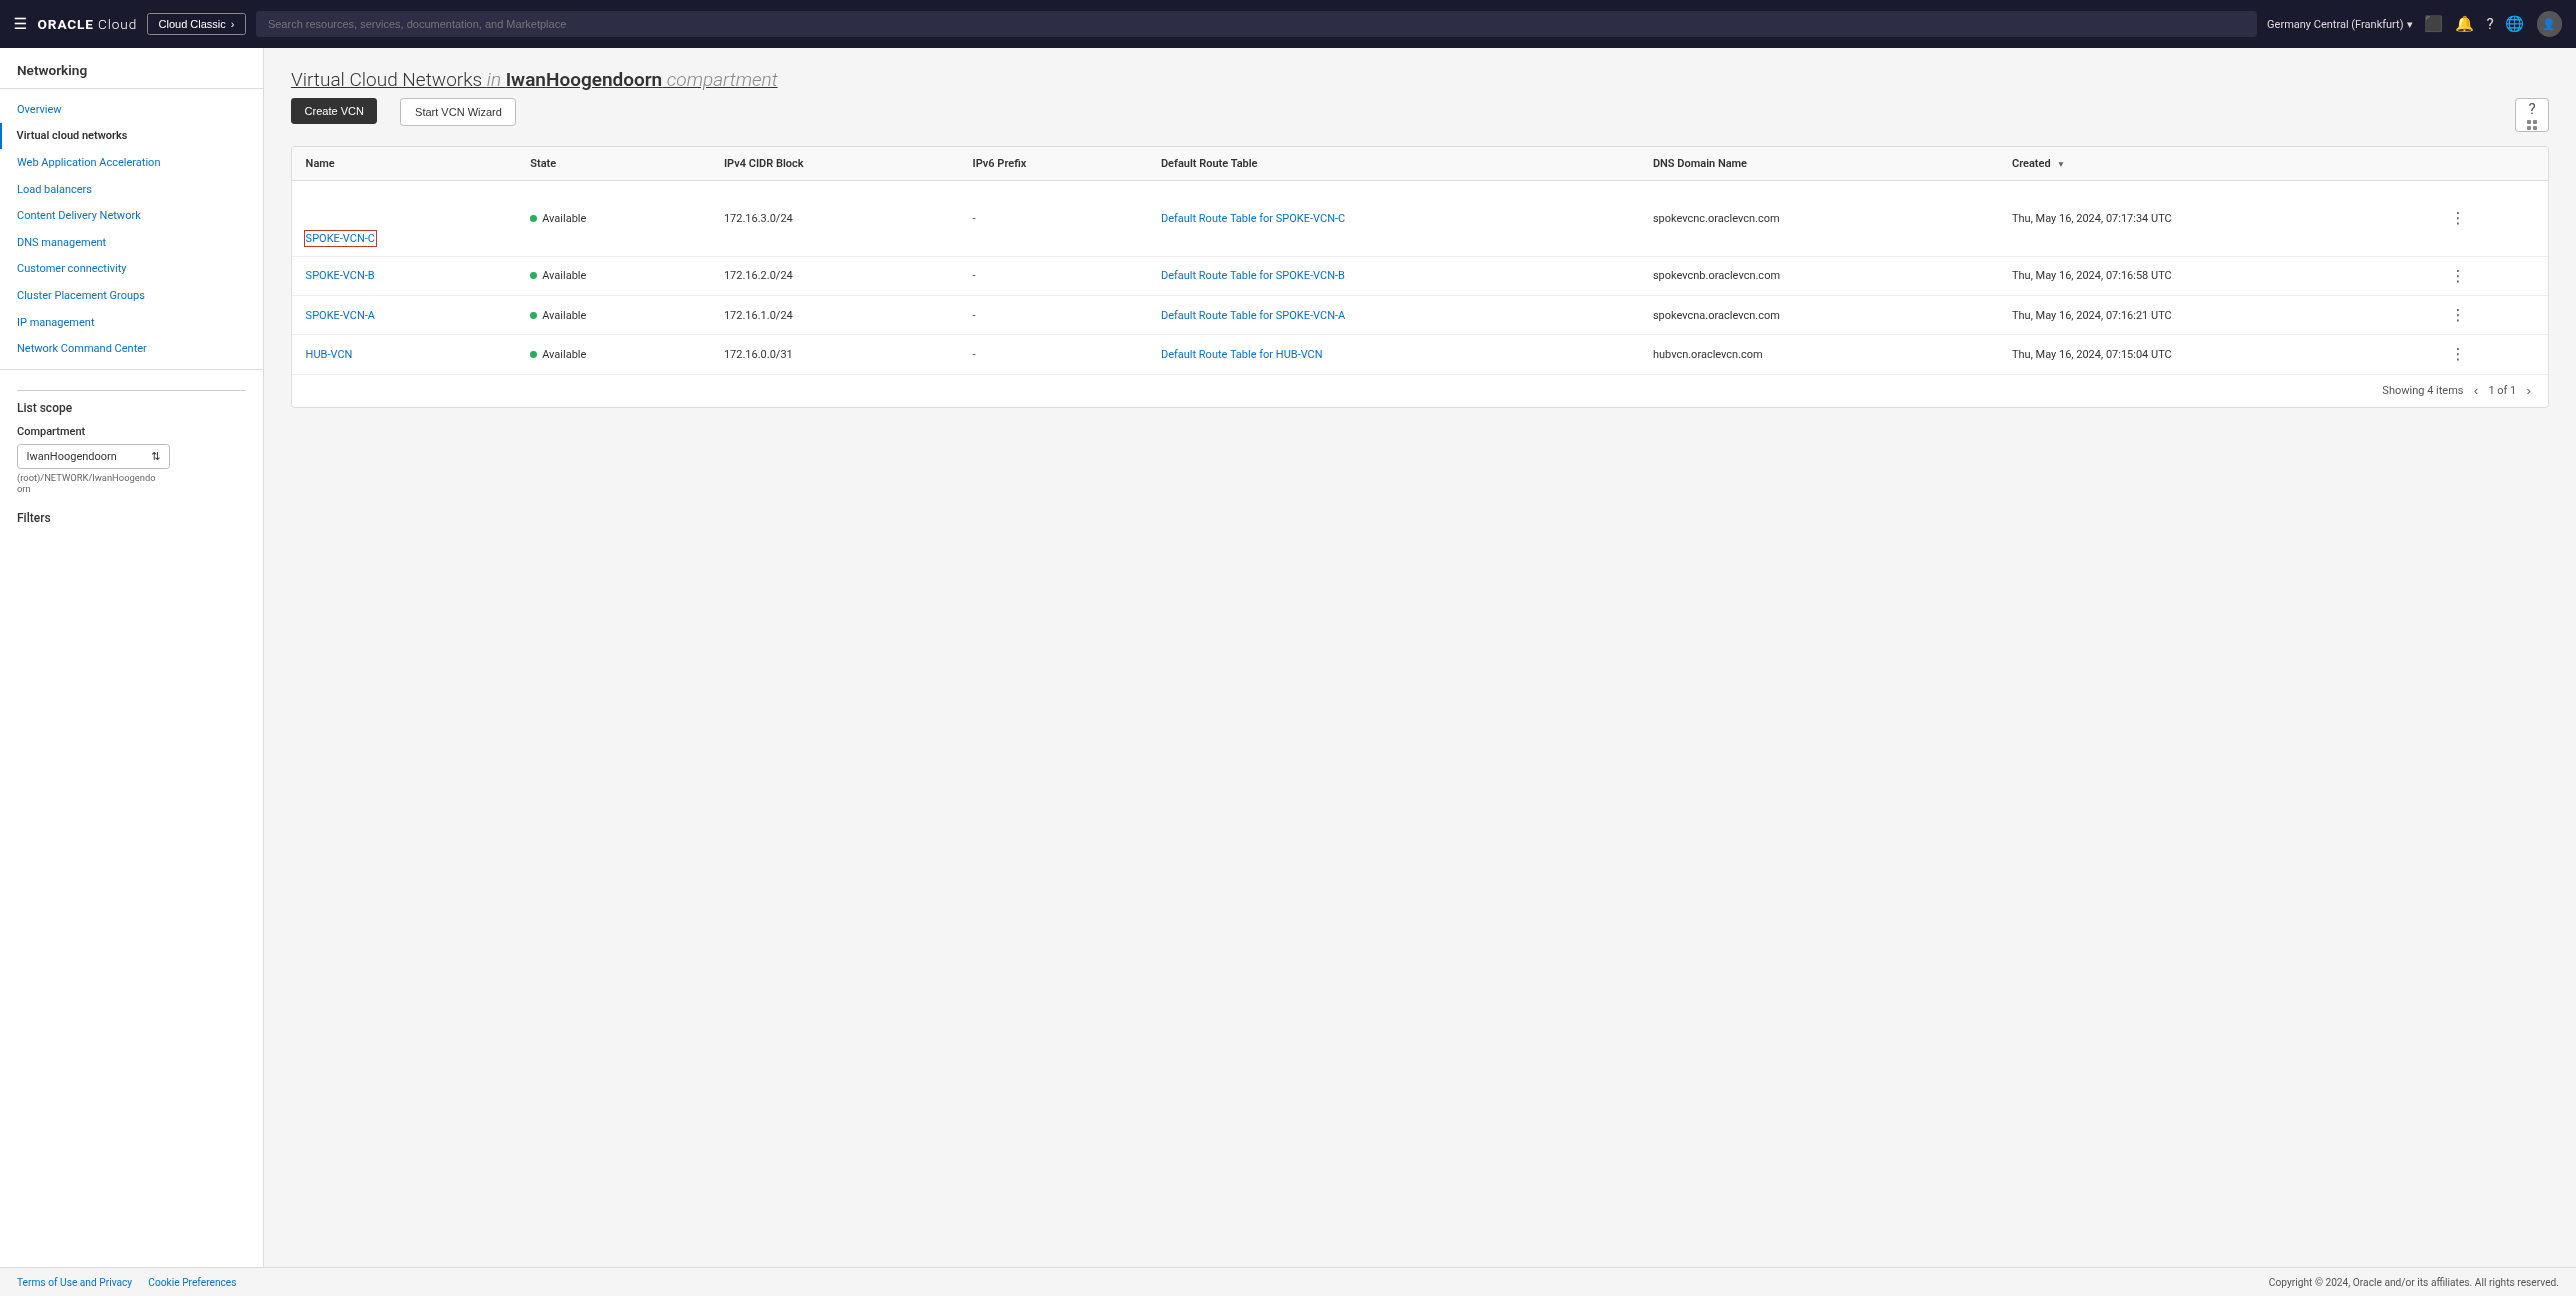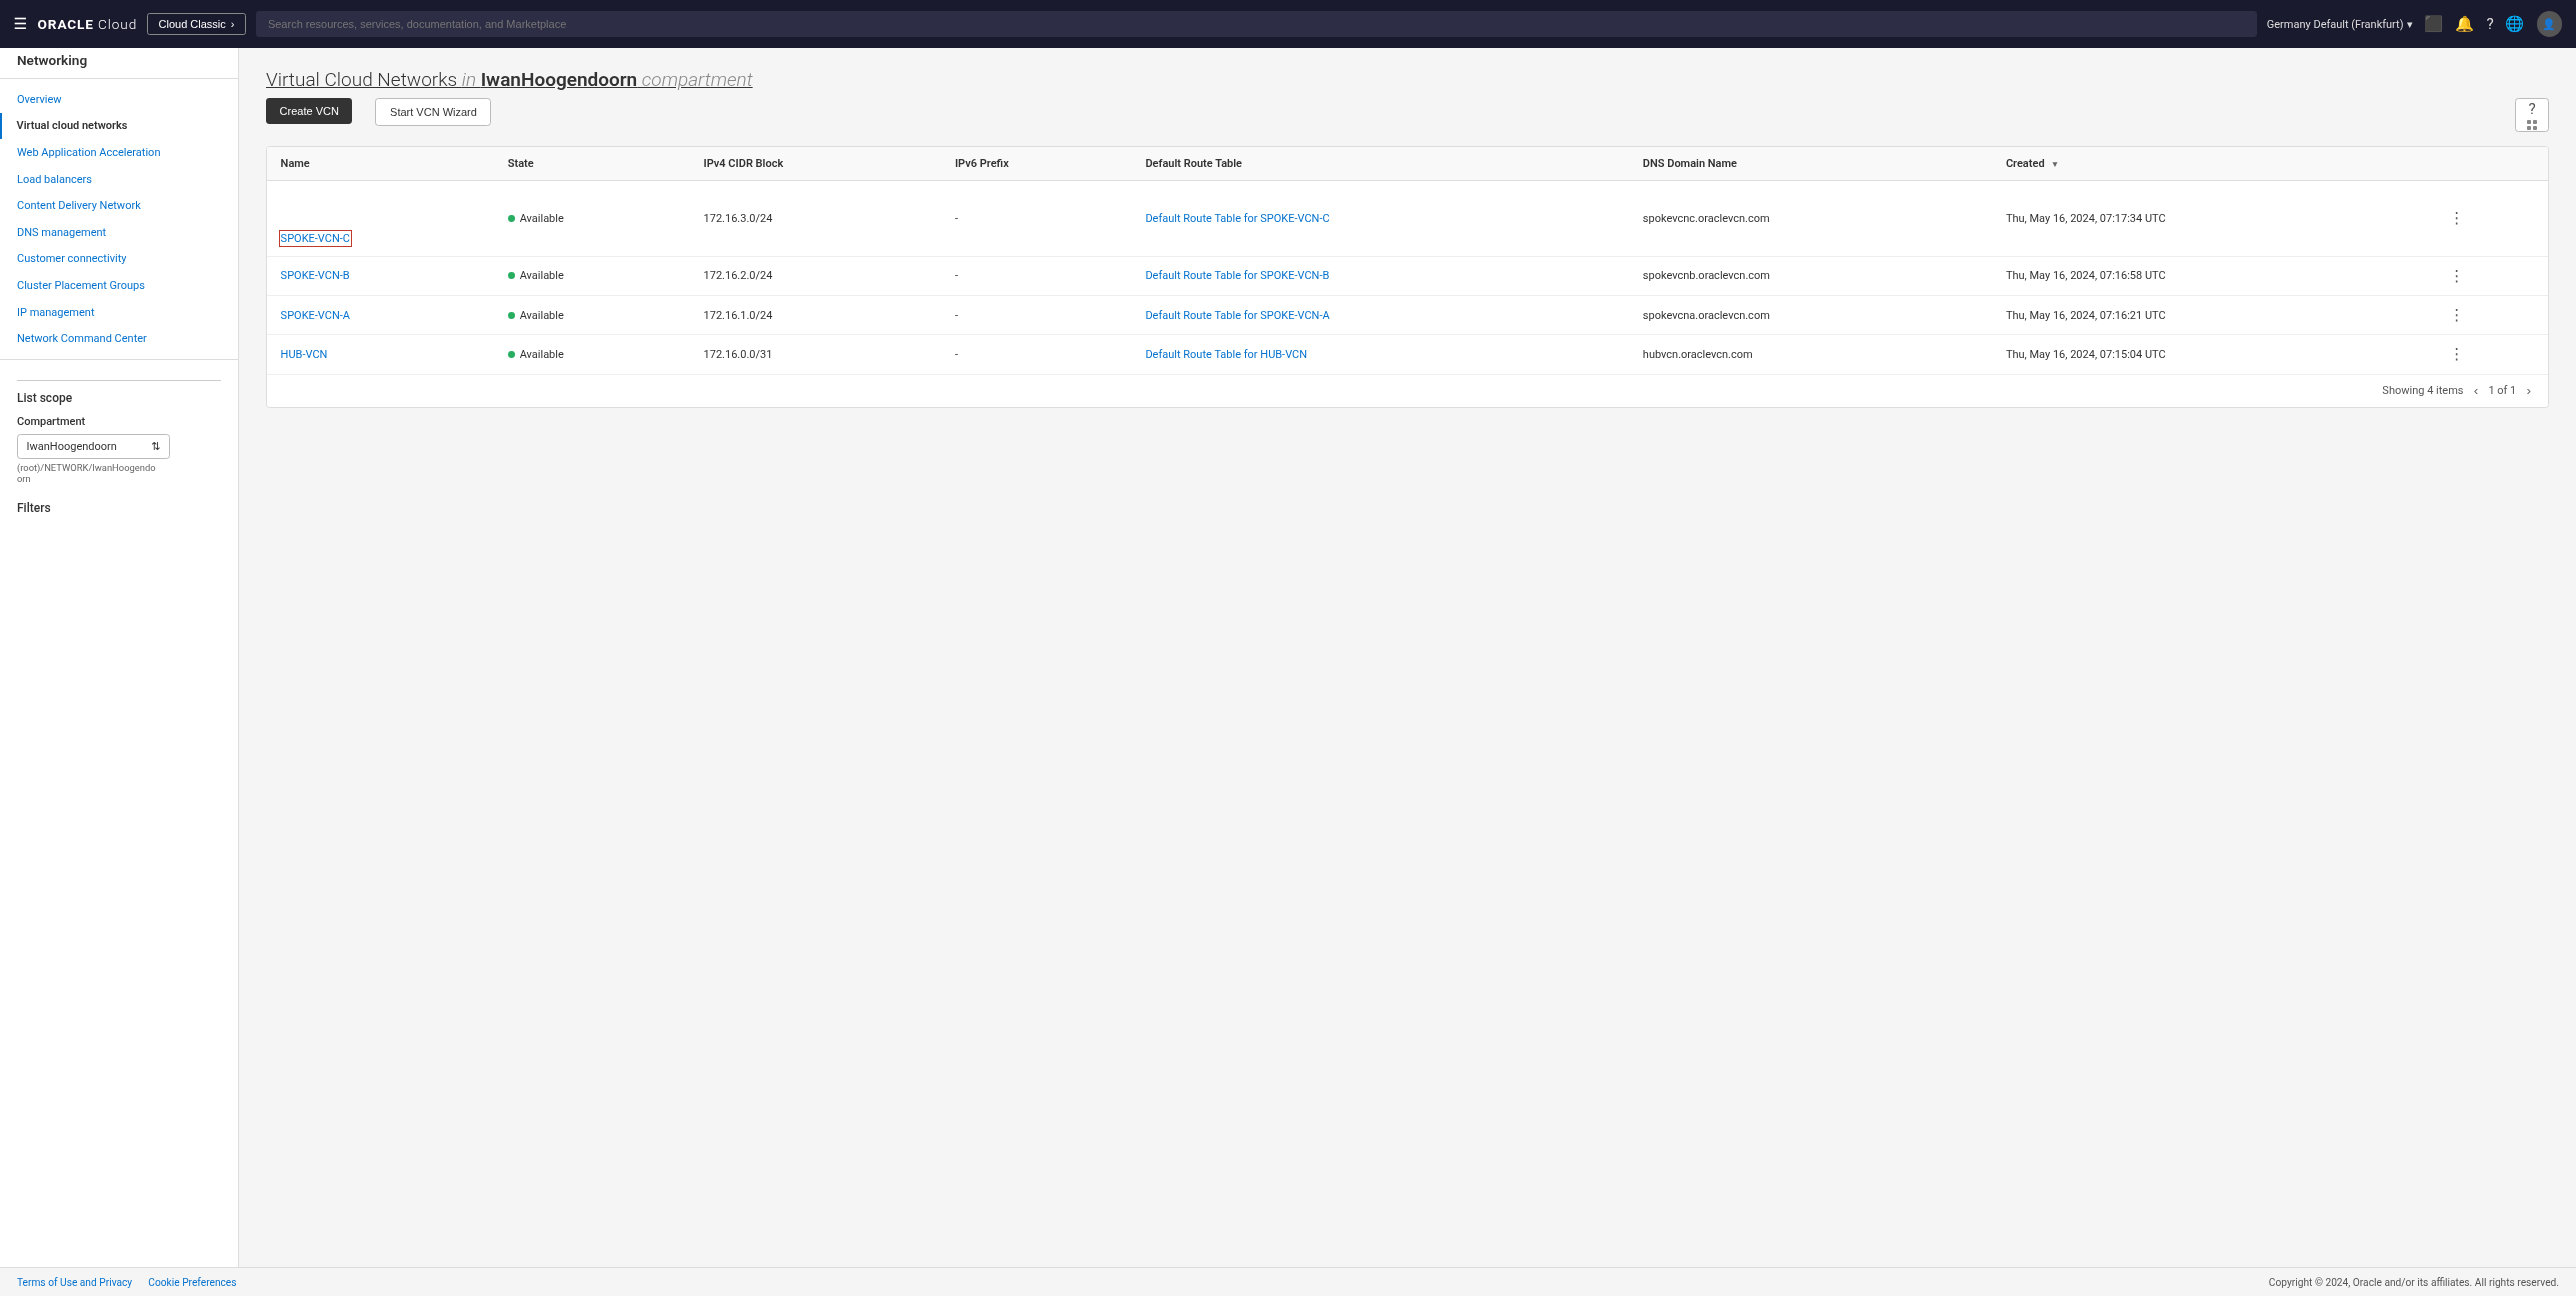--- a/index.html
+++ b/index.html
@@ -14,21 +14,21 @@
     .search-bar { flex: 1; background: #2d2d45; border: none; border-radius: 3.4px; padding: 6.8px 12px; color: #ccc; font-size: 11px; outline: none; }
     .header-right { display: flex; align-items: center; gap: 12px; margin-left: auto; color: #ddd; font-size: 11px; white-space: nowrap; }
     .region-selector { display: flex; align-items: center; gap: 3.4px; cursor: pointer; color: #ddd; }
     .header-icon { font-size: 15.3px; cursor: pointer; color: #ddd; }
     .avatar { width: 25.6px; height: 25.6px; background: #555; border-radius: 50%; display: flex; align-items: center; justify-content: center; color: #fff; font-size: 11px; cursor: pointer; }
 
     
     .main-container { display: flex; flex: 1; overflow: hidden; }
 
     
-    .sidebar { width: 239px; background: #fff; border-right: 0.9px solid #ddd; overflow-y: auto; flex-shrink: 0; padding: 4px 0; }
+    .sidebar { width: 264px; background: #fff; border-right: 0.9px solid #ddd; overflow-y: auto; flex-shrink: 0; padding: 14px 0; }
     .sidebar-title { font-size: 13.6px; font-weight: 600; color: #333; padding: 0 17px 10.2px; border-bottom: 0.9px solid #ddd; margin-bottom: 6.8px; }
     .sidebar-item { padding: 6.8px 17px; font-size: 11px; cursor: pointer; color: #0572ce; text-decoration: none; display: block; }
     .sidebar-item.active { color: #333; font-weight: 600; border-left: 2.6px solid #0572ce; padding-left: 14.5px; }
     .sidebar-divider { border-top: 0.9px solid #ddd; margin: 6.8px 0; }
 
     
     .content { flex: 1; overflow-y: auto; padding: 20.4px 27px; background: #f5f5f5; }
     .page-title { font-size: 19px; font-weight: 300; color: #333; margin-bottom: 6.8px; text-decoration: underline; }
     .page-title em { color: #888; font-style: italic; }
     .page-title strong { font-weight: 600; color: #333; }
@@ -77,21 +77,21 @@
   <div class="oracle-logo">
     <strong>ORACLE</strong> Cloud
   </div>
   <button class="cloud-classic-btn">
     <span>Cloud Classic</span>
     <span>›</span>
   </button>
   <input class="search-bar" type="text" placeholder="Search resources, services, documentation, and Marketplace" style="">
   <div class="header-right">
     <div class="region-selector">
-      <span>Germany Default (Frankfurt)</span>
+      <span>Germany Central (Frankfurt)</span>
       <span>▾</span>
     </div>
     <span class="header-icon">⬛</span>
     <span class="header-icon">🔔</span>
     <span class="header-icon">?</span>
     <span class="header-icon">🌐</span>
     <div class="avatar">👤</div>
   </div>
 </div>
 

